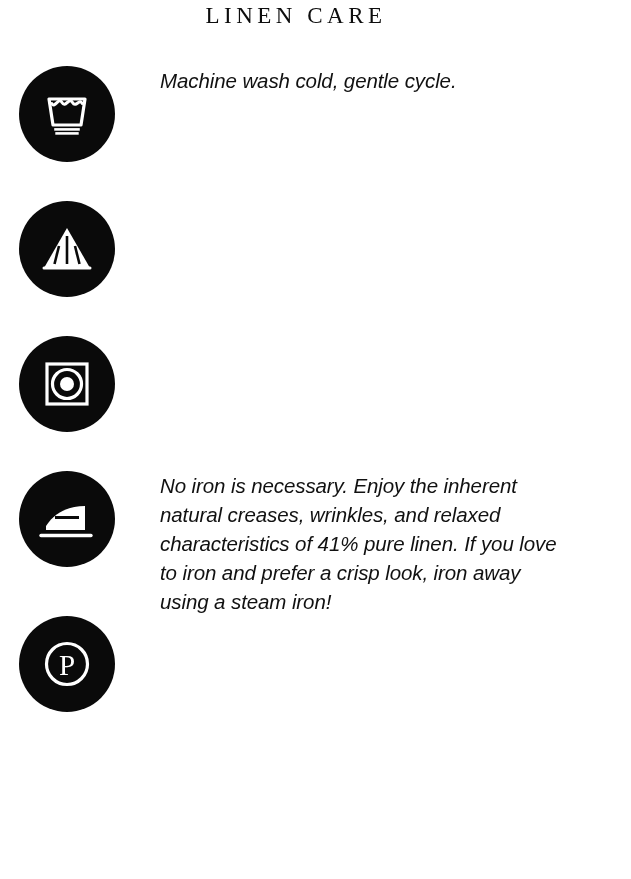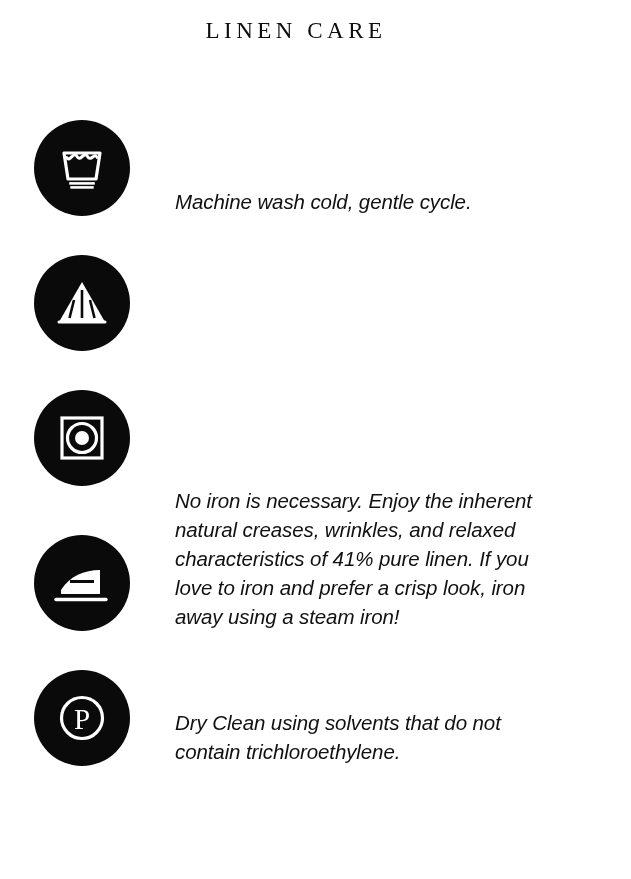--- a/index.html
+++ b/index.html
@@ -12,21 +12,21 @@
     width: 631px;
     height: 879px;
     font-family: "Liberation Sans", sans-serif;
     color: #111111;
     position: relative;
     overflow: hidden;
   }
   .page {
     width: 592px;
     height: 879px;
-    padding: 15px;
+    padding: 0;
     position: relative;
   }
   .page-title {
     text-align: center;
     font-family: "Liberation Serif", serif;
     font-size: 23px;
     letter-spacing: 4.5px;
     font-weight: 400;
     color: #0d0d0d;
     margin: 0;
@@ -34,21 +34,21 @@
     line-height: 28px;
   }
   .care-list {
     margin: 0;
     padding: 0;
     list-style: none;
     margin-top: 36px;
   }
   .care-row {
     display: flex;
-    align-items: flex-end;
+    align-items: flex-start;
     padding-left: 11px;
     padding-right: 14px;
     min-height: 135px;
   }
   .icon-cell {
     flex: 0 0 111px;
     display: flex;
     align-items: center;
     justify-content: center;
   }
@@ -149,19 +149,16 @@
 
     <li class="care-row">
       <div class="icon-cell">
         <div class="icon-badge">
           <svg width="58" height="58" viewBox="0 0 58 58" aria-hidden="true">
             <circle cx="29" cy="29" r="20.5" fill="none" stroke="#ffffff" stroke-width="3.2"></circle>
             <text x="29" y="40" text-anchor="middle" font-family="Liberation Serif, serif" font-size="29" fill="#ffffff">P</text>
           </svg>
         </div>
       </div>
-      <div class="text-cell">
-        <p class="care-text">Dry Clean using solvents that do not contain trichloroethylene.</p>
-      </div>
     </li>
 
   </ul>
 </div>
 
 </body></html>

